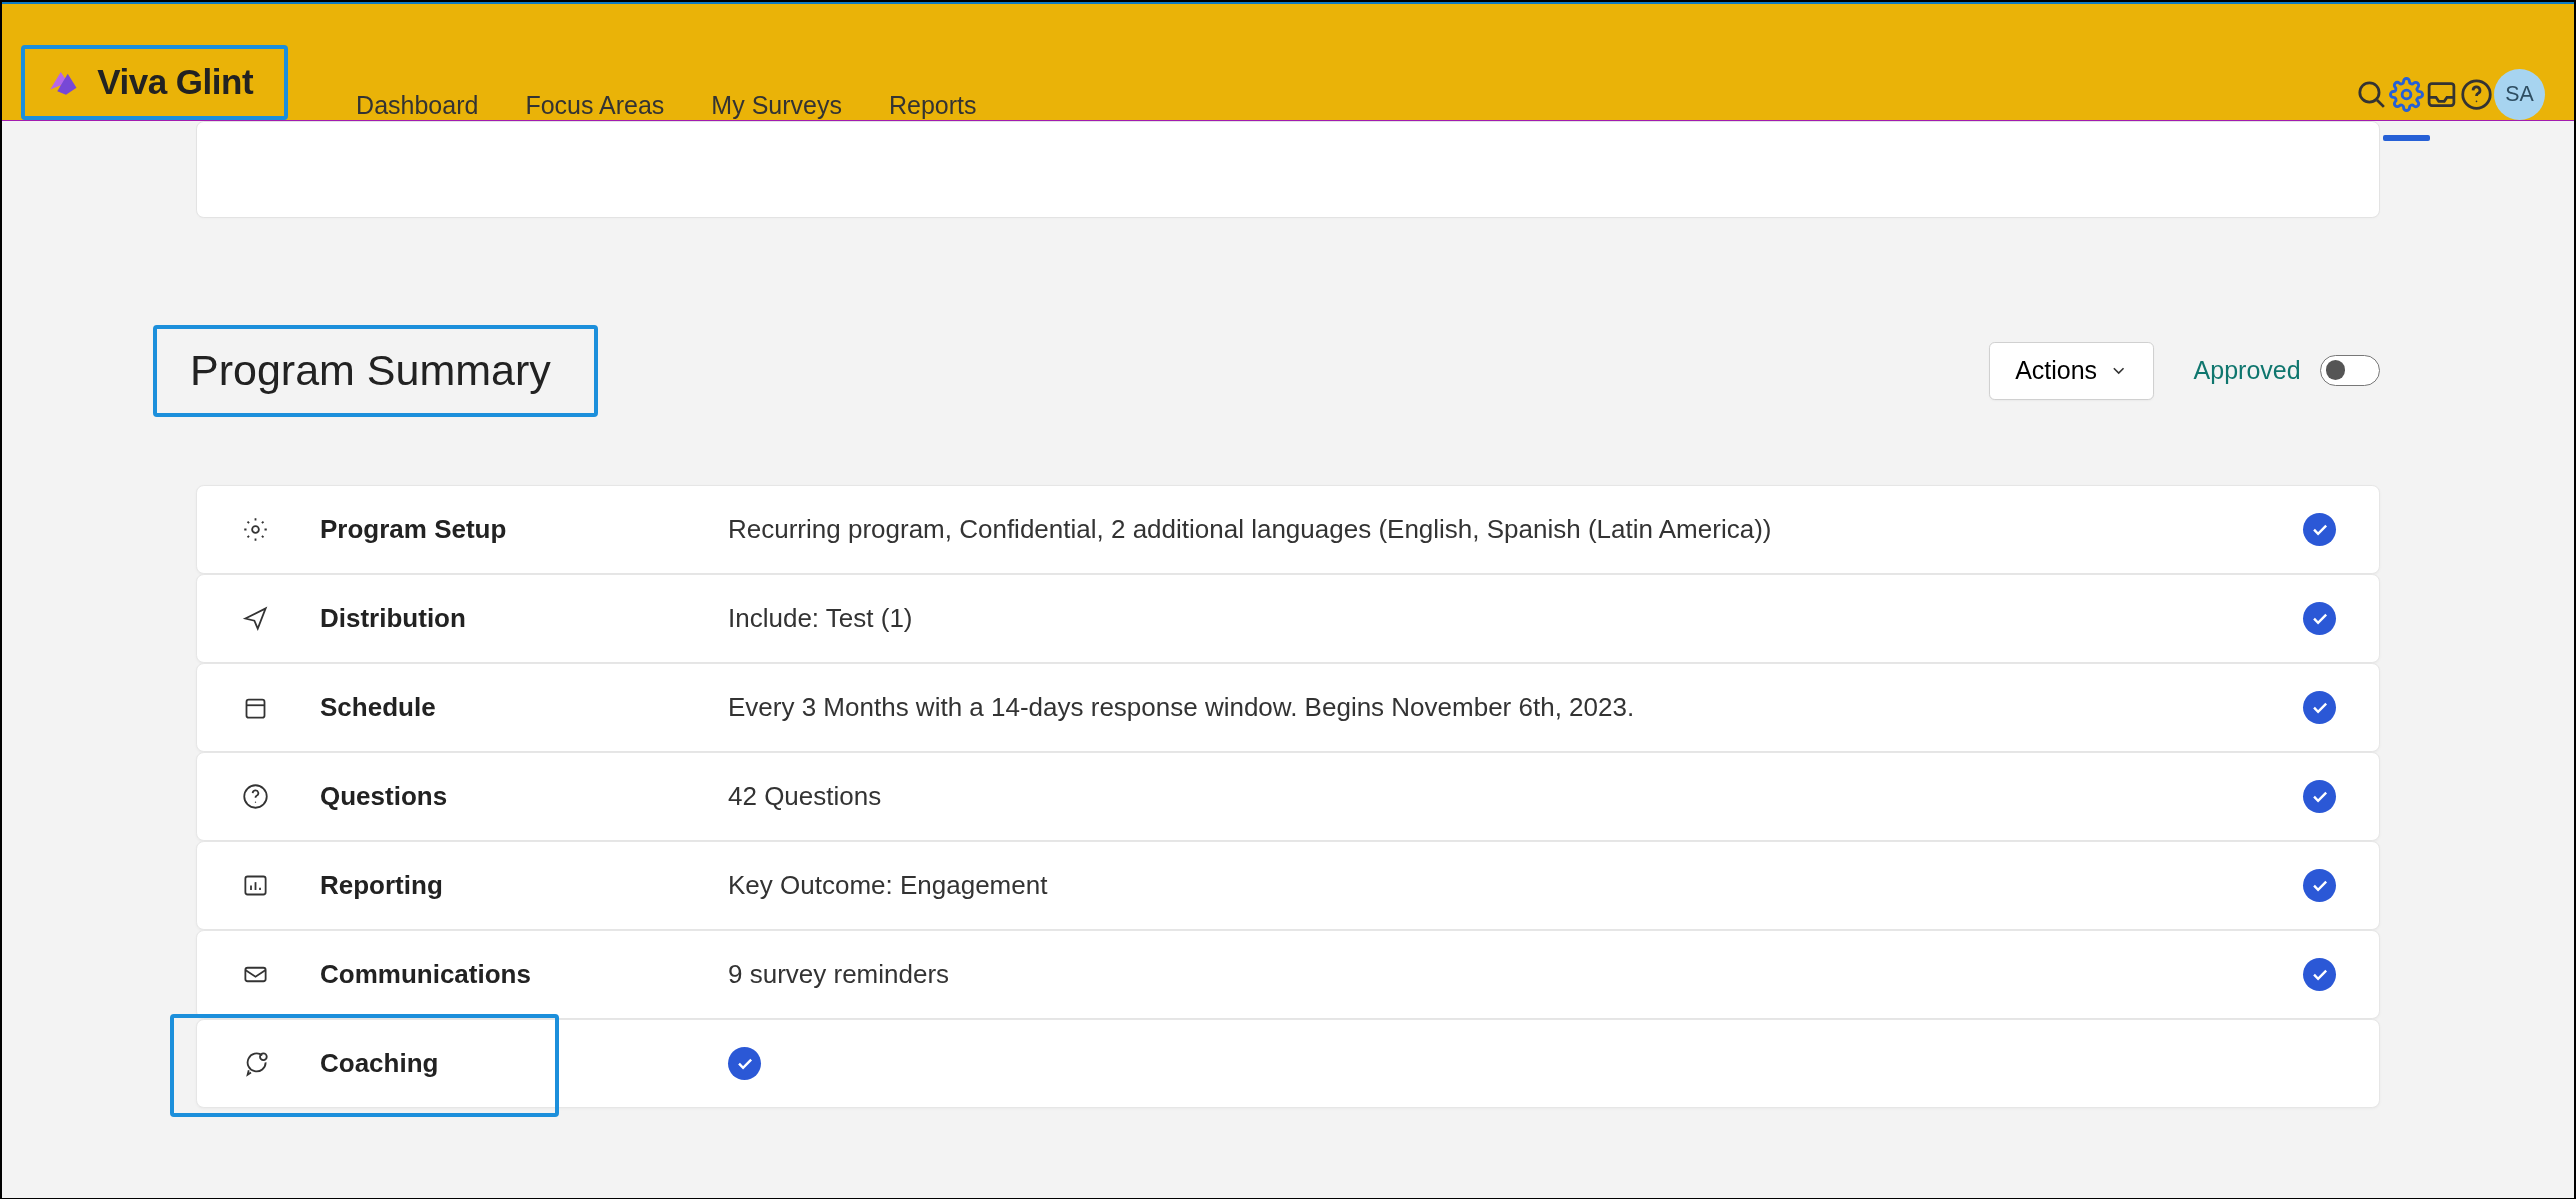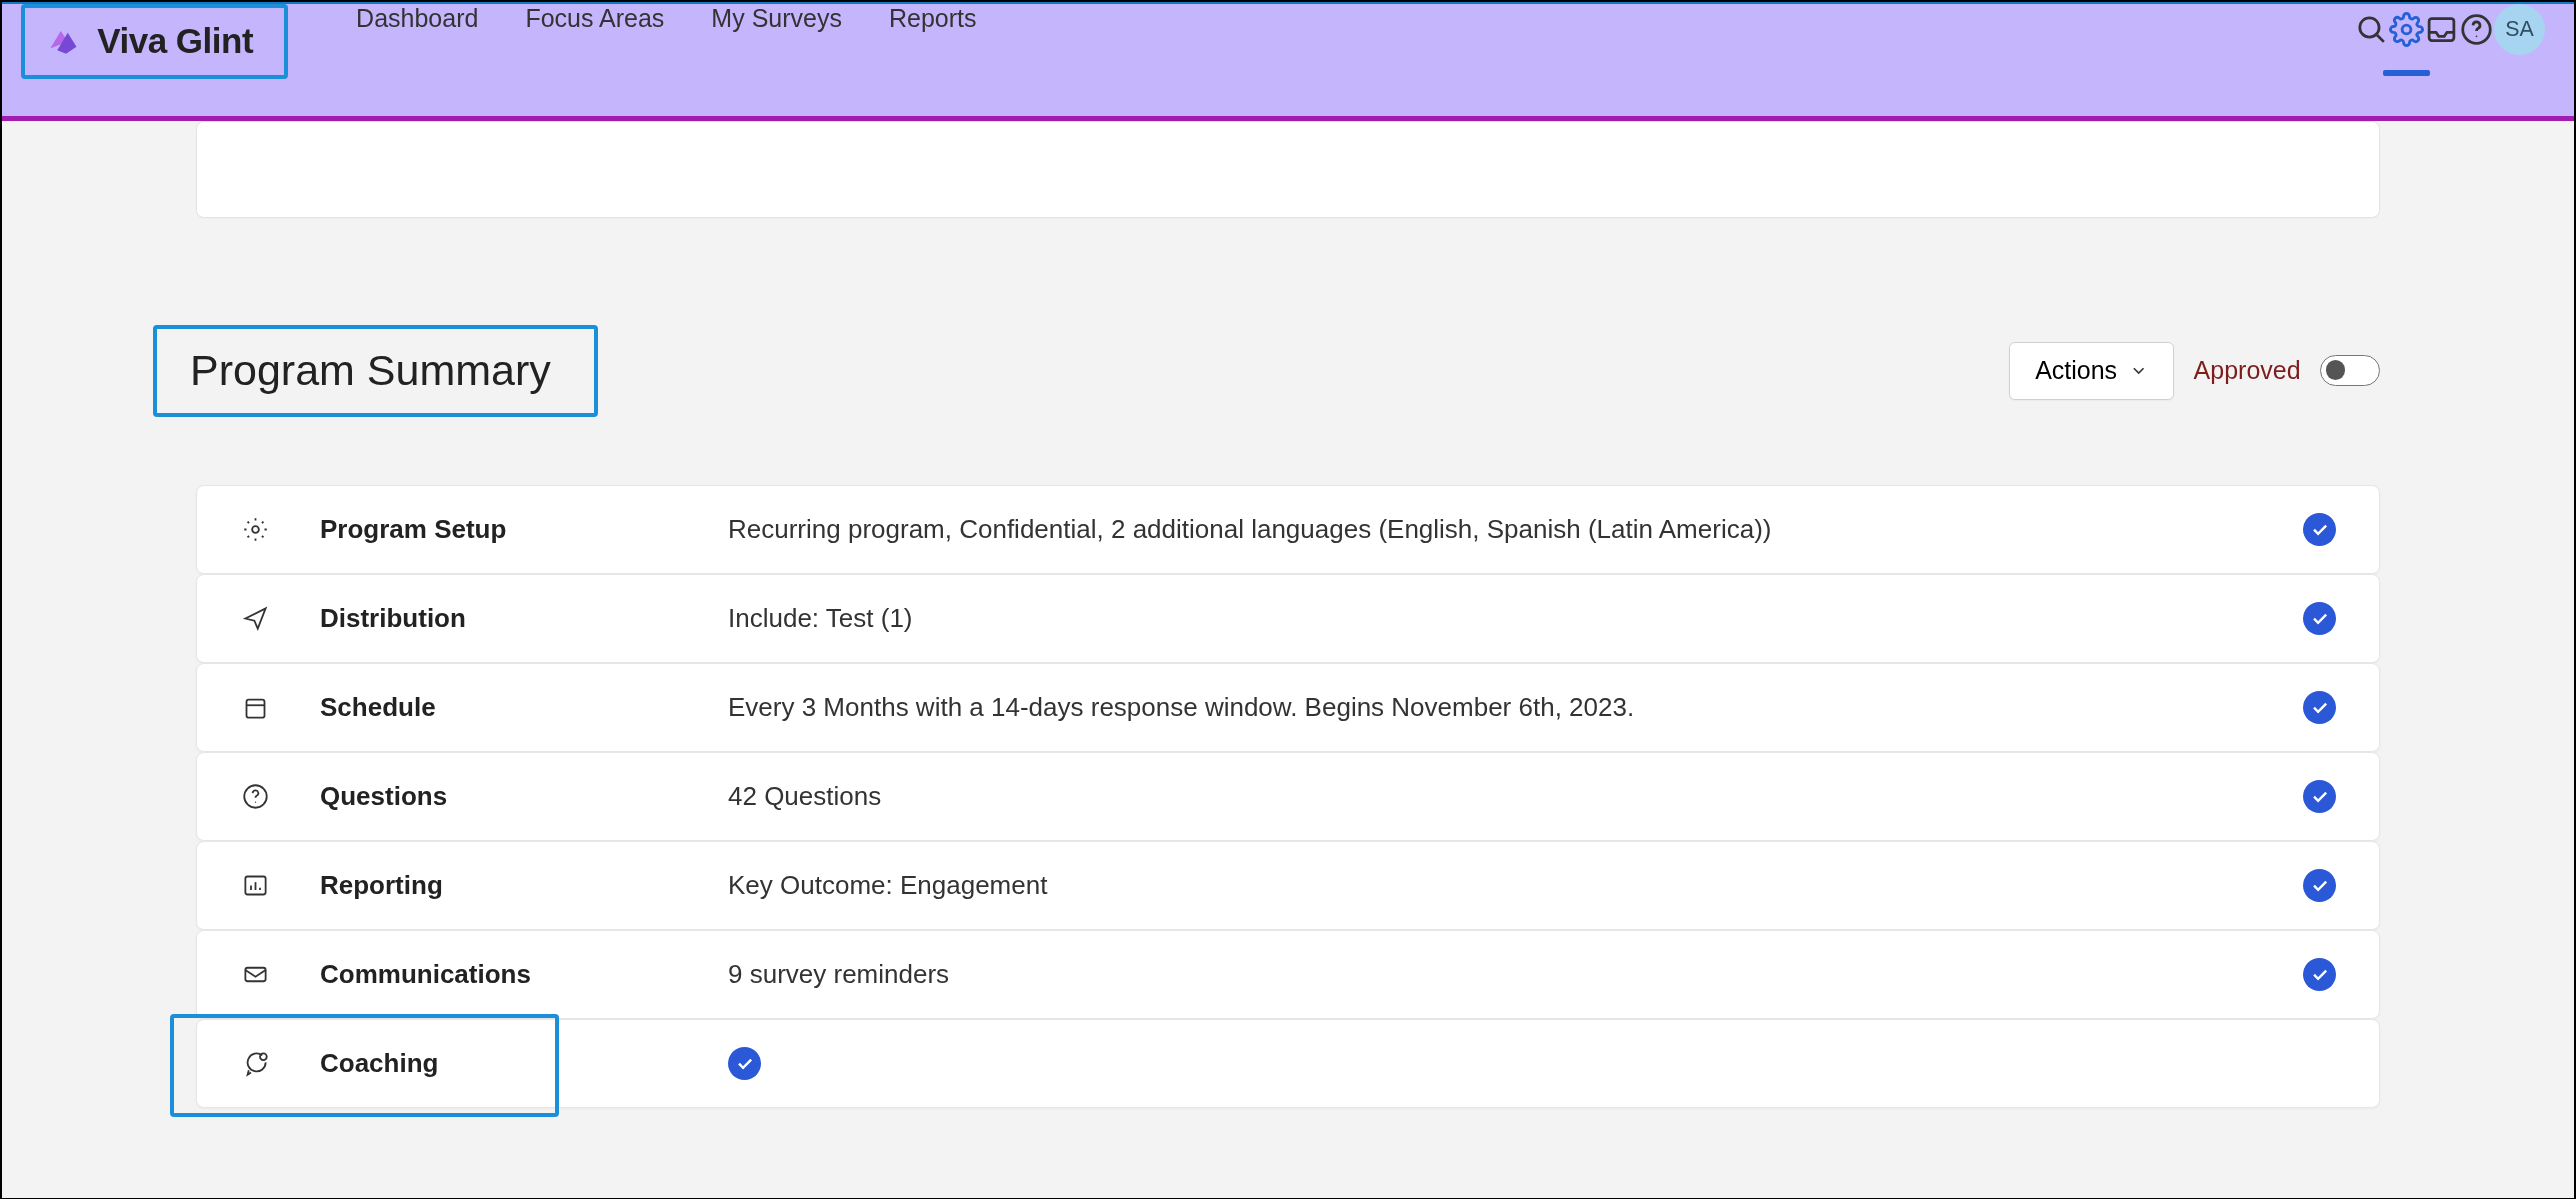--- a/index.html
+++ b/index.html
@@ -11,25 +11,25 @@
     height: 1200px;
     border: 2.9px solid #000;
     position: relative;
     overflow: hidden;
     transform-origin: top left;
   }
   
   .top-accent { height: 1.9px; background: #0F7BC4; width: 100%; }
 
   .header {
-    background: #c4b5fd;
-    display: flex;
-    align-items: flex-start;
+    background: #eab308;
+    display: flex;
+    align-items: flex-end;
     height: 117px;
-    border-bottom: 5px solid #a21caf;
+    border-bottom: 1px solid #a21caf;
     padding: 0 29px 0 19.4px;
     position: relative;
   }
   .brand-box {
     border: 4.9px solid #1C8FDB;
     border-radius: 3.9px;
     padding: 13.6px 31px 13.6px 19.4px;
     display: flex;
     align-items: center;
     gap: 17.5px;
@@ -114,21 +114,21 @@
   .actions-btn {
     background: #fff;
     border: 1px solid #d0d0d0;
     border-radius: 5.8px;
     padding: 13.6px 25px;
     font-size: 25px;
     display: flex; align-items: center; gap: 11.7px;
     cursor: pointer;
     box-shadow: 0 1px 1.9px rgba(0,0,0,0.04);
   }
-  .approved-label { font-size: 25px; color: #7f1d1d; }
+  .approved-label { font-size: 25px; color: #0f766e; margin-left: 20px; }
   .toggle {
     width: 60px; height: 31px;
     border: 1.9px solid #777;
     border-radius: 15.6px;
     position: relative;
     background: #fff;
   }
   .toggle::after {
     content: "";
     position: absolute; left: 4.9px; top: 3.9px;

